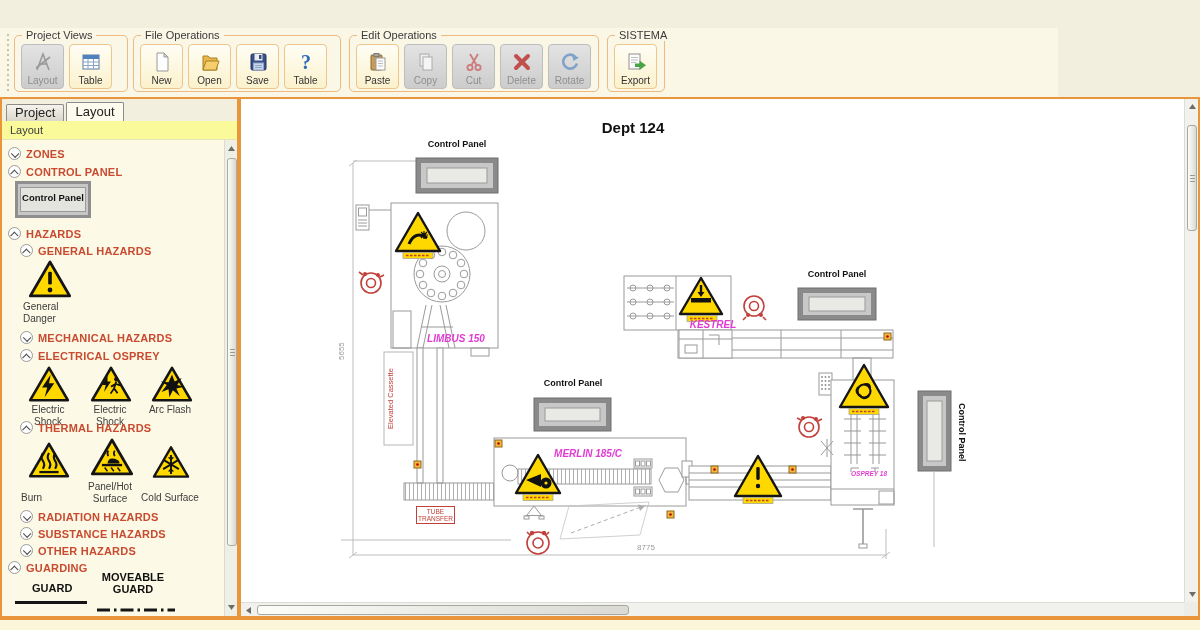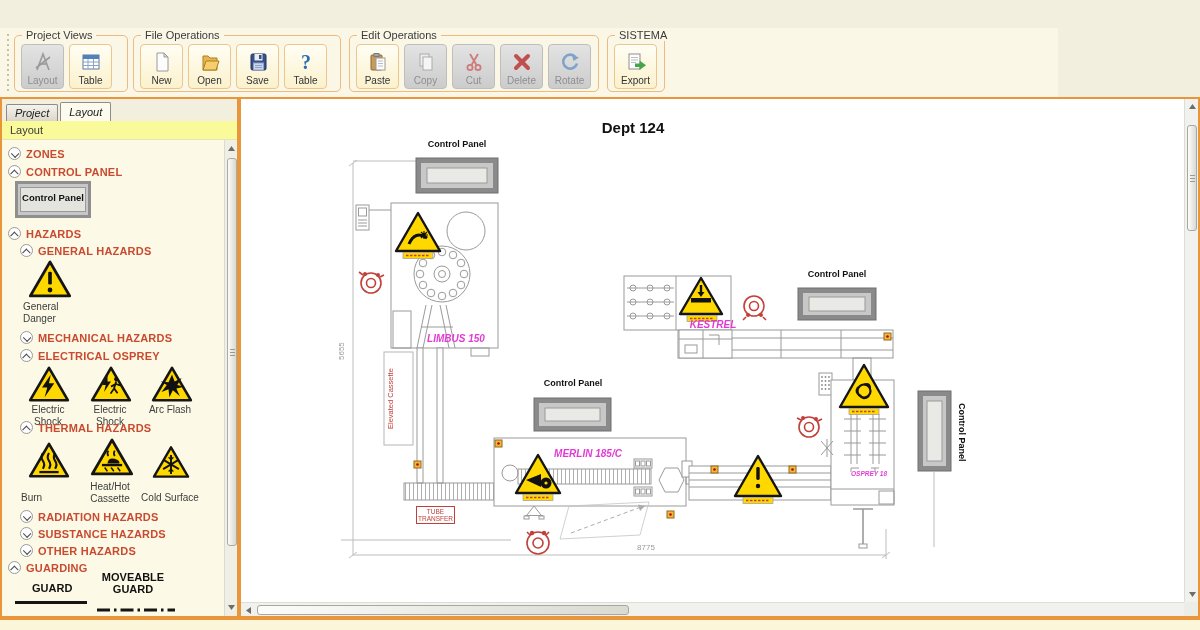--- a/index.html
+++ b/index.html
@@ -82,24 +82,23 @@
   .tbtn.dis .lbl { color:#8E8E8E; }
 
   
   .main { position:absolute; left:0; top:97px; width:1200px; height:521px; }
   .sidebar {
     position:absolute; left:0; top:0; width:239px; height:521px;
     background:#FCFAE6; border:2px solid #E9953B;
   }
   .tabs { height:22px; background:#F2EFDE; padding:3px 0 0 2px; display:flex; align-items:flex-end; }
   .tab {
-    height:17px; line-height:16px; padding:0 8px; font-size:11px; color:#222;
+    height:17px; line-height:16px; padding:0 8px; font-size:13px; color:#222;
     border:1px solid #8C8C8C; border-bottom:none; border-radius:2px 2px 0 0; margin-left:2px;
     background:linear-gradient(180deg,#F5F3EC,#DBD7CC);
-    font-style:italic;
   }
   .tab.active { background:#FDFBEE; height:19px; line-height:18px; }
   .panel-header {
     height:19px; background:#FAFA9A; font-size:11px; color:#3A3A3A;
     padding:3px 0 0 8px; border-bottom:1px solid #E4E4B4;
   }
   .tree { position:relative; height:476px; overflow:hidden; }
   .cat { position:absolute; display:flex; align-items:center; gap:5px; }
   .cat .lblc {
     font-weight:bold; font-size:11px; color:#C84B31; letter-spacing:.2px; white-space:nowrap;text-align:right;
@@ -432,21 +431,21 @@
         <div style="position:absolute; left:150px; top:305px;">
           <svg width="38" height="34" viewBox="0 0 48 42">
             <polygon points="24,2.5 2.5,39.5 45.5,39.5" fill="#FFD800" stroke="#151515" stroke-width="3" stroke-linejoin="round"></polygon>
             <g stroke="#111" stroke-width="2.4" fill="none">
               <path d="M24,12 V36 M14,18 L34,30 M34,18 L14,30"></path>
             </g>
             <path d="M21,15 l3,3 l3,-3 M21,33 l3,-3 l3,3" stroke="#111" stroke-width="1.6" fill="none"></path>
           </svg>
         </div>
         <div class="itemlabel" style="left:19px; top:352px;">Burn</div>
-        <div class="itemlabel" style="left:78px; top:341px; width:60px; text-align:center;">Heat/Hot Cassette</div>
+        <div class="itemlabel" style="left:78px; top:341px; width:60px; text-align:center;">Panel/Hot Surface</div>
         <div class="itemlabel" style="left:138px; top:352px; width:60px; text-align:center;">Cold Surface</div>
 
         <div class="cat" style="left:18px; top:370px;">
           <span class="chev down"></span>
           <span class="lblc">RADIATION HAZARDS</span>
         </div>
         <div class="cat" style="left:18px; top:387px;">
           <span class="chev down"></span>
           <span class="lblc">SUBSTANCE HAZARDS</span>
         </div>

